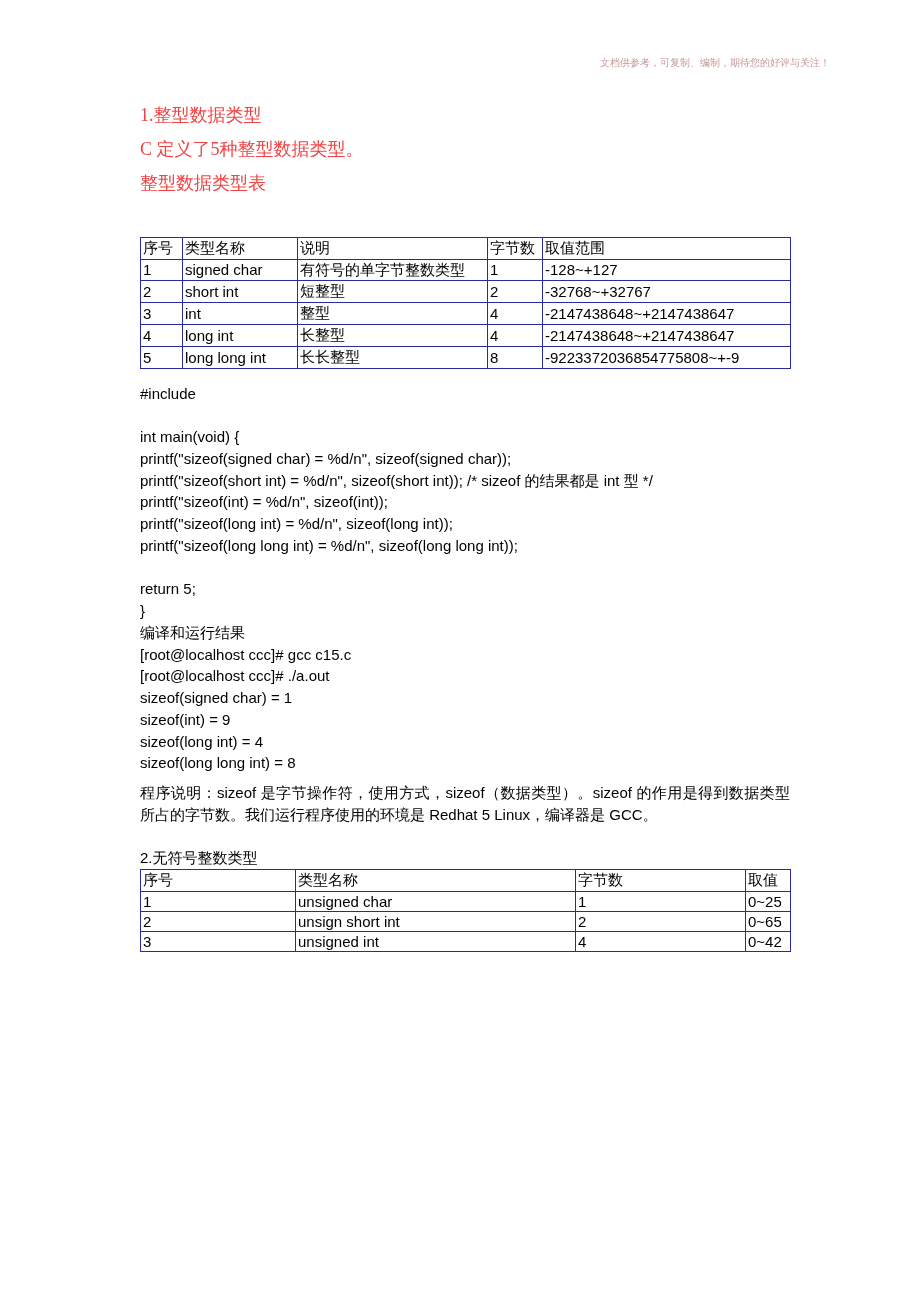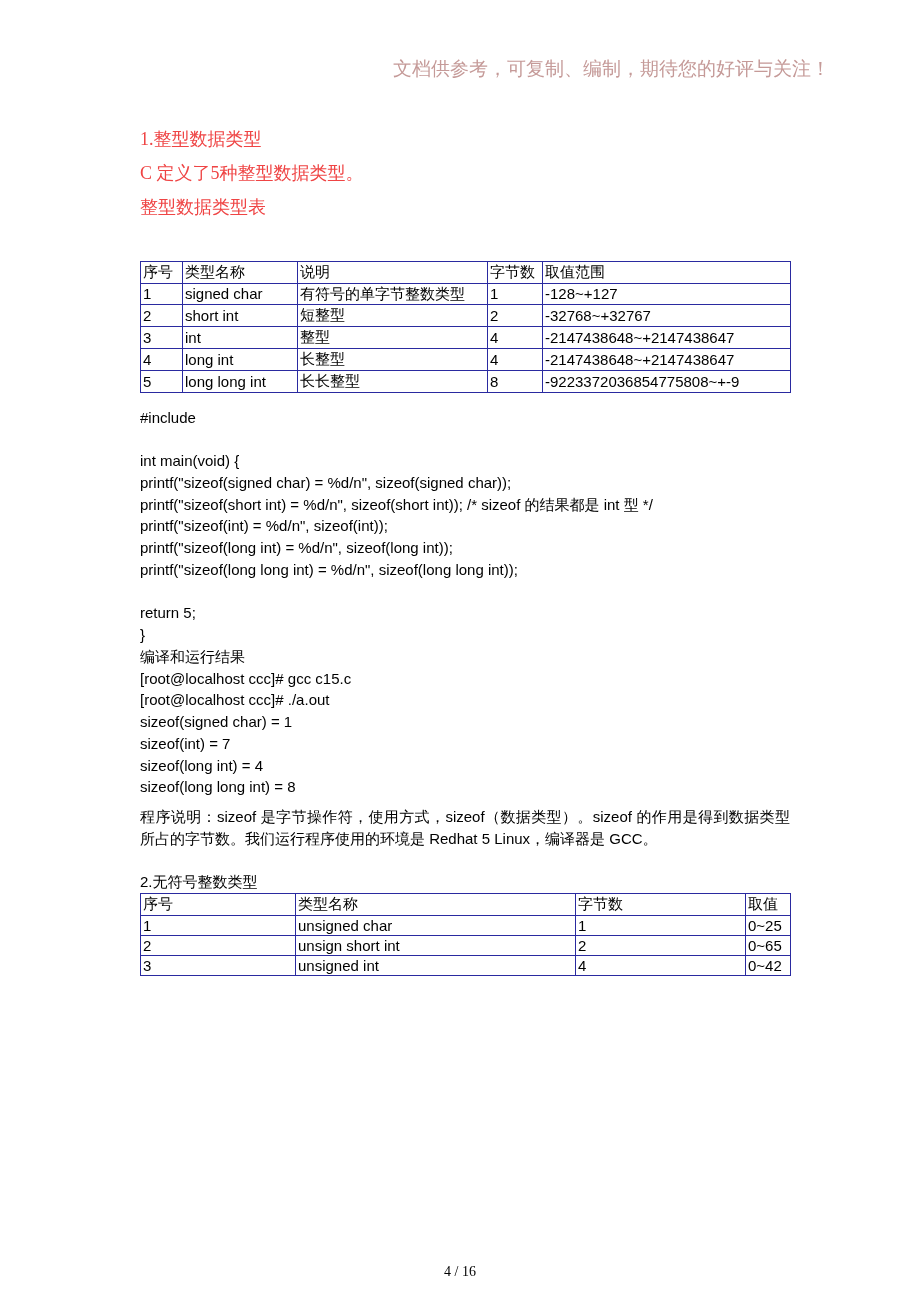--- a/index.html
+++ b/index.html
@@ -11,22 +11,22 @@
   }
   .page {
     width: 920px;
     min-height: 1302px;
     padding: 56px 60px 40px 140px;
     position: relative;
   }
   .header-note {
     text-align: right;
     color: #c59a98;
-    font-size: 19px;
-    margin-bottom: 40px;
+    font-size: 10px;
+    margin-bottom: 28px;
     padding-right: 30px;
   }
   .small-text {
     font-family: "SimSun", serif;
     font-size: 18px;
     line-height: 1.9;
     color: #ef4444;
   }
   .gap { height: 36px; }
   table {
@@ -141,21 +141,21 @@
     <p>printf("sizeof(int) = %d/n", sizeof(int));</p>
     <p>printf("sizeof(long int) = %d/n", sizeof(long int));</p>
     <p>printf("sizeof(long long int) = %d/n", sizeof(long long int));</p>
     <p>&nbsp;</p>
     <p>return 5;</p>
     <p>}</p>
     <p>编译和运行结果</p>
     <p>[root@localhost ccc]# gcc c15.c</p>
     <p>[root@localhost ccc]# ./a.out</p>
     <p>sizeof(signed char) = 1</p>
-    <p>sizeof(int) = 7</p>
+    <p>sizeof(int) = 9</p>
     <p>sizeof(long int) = 4</p>
     <p>sizeof(long long int) = 8</p>
     <p style="text-align:justify;margin-top:8px;">程序说明：sizeof 是字节操作符，使用方式，sizeof（数据类型）。sizeof 的作用是得到数据类型所占的字节数。我们运行程序使用的环境是 Redhat 5 Linux，编译器是 GCC。</p>
     <p>&nbsp;</p>
     <p>2.无符号整数类型</p>
   </div>
 
   <table class="t1">
     <colgroup>
       <col style="width:155px">
@@ -184,14 +184,13 @@
     </tr>
     <tr>
       <td>3</td>
       <td>unsigned int</td>
       <td>4</td>
       <td>0~42</td>
     </tr>
   </tbody>
     </table>
 
-  <div class="page-num">4  /  16</div>
 </div>
 
 </body></html>

